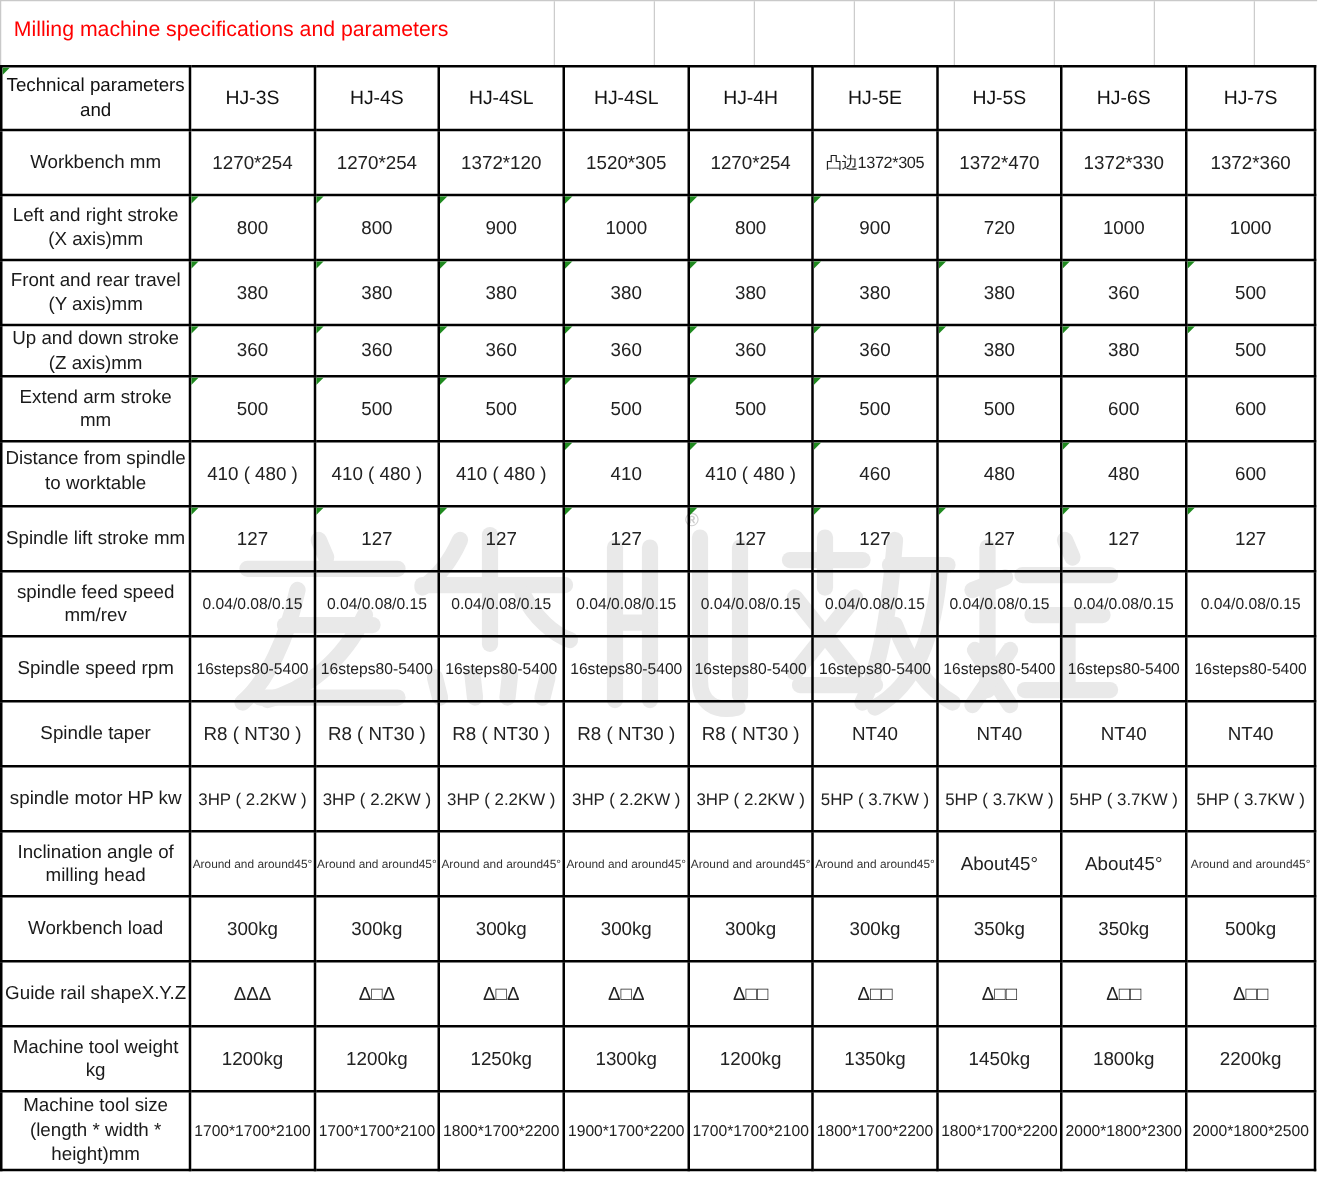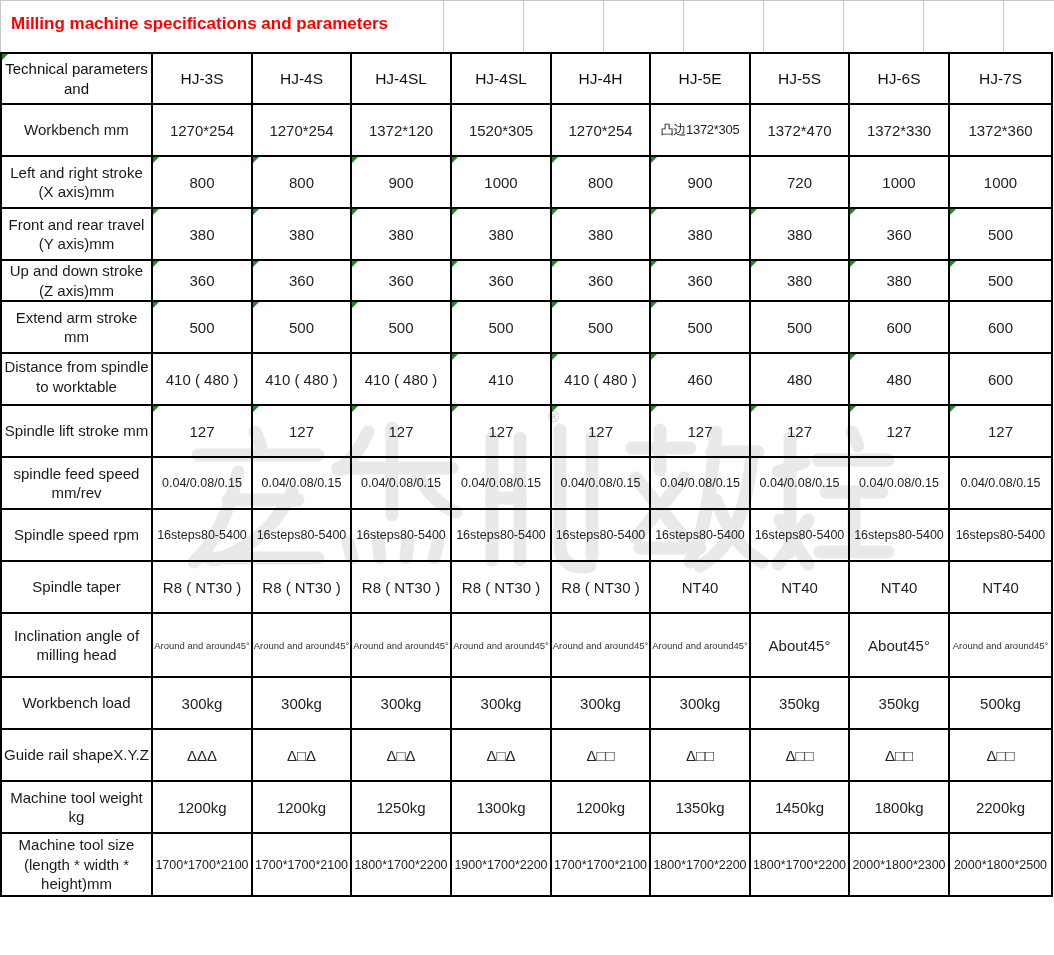--- a/index.html
+++ b/index.html
@@ -14,21 +14,21 @@
   
   .title-row{
     position:absolute;top:0;left:0;width:1054px;height:52px;
     background:#ffffff;
   }
   .title-row .topline{position:absolute;top:0;left:0;width:1054px;height:1px;background:#c9c9c9;}
   .title-row .leftline{position:absolute;top:0;left:0;width:1px;height:52px;background:#c9c9c9;}
   .gridline-v{position:absolute;top:1px;width:1px;height:51px;background:#cccccc;}
   .page-title{
     position:absolute;left:11px;top:14px;
-    font-size:17px;font-weight:bold;color:#ff0000;
+    font-size:17px;font-weight:normal;color:#ff0000;
     letter-spacing:0px;white-space:nowrap;
   }
   
   .watermark{position:absolute;left:0;top:0;pointer-events:none;}
   .registered{
     position:absolute;left:548px;top:408px;
     color:#cfcfcf;font-size:15px;font-weight:bold;
   }
   
   table.spec{
@@ -276,21 +276,33 @@
           <td class="sz-n">R8 ( NT30 )</td>
           <td class="sz-n">R8 ( NT30 )</td>
           <td class="sz-n">R8 ( NT30 )</td>
           <td class="sz-n">R8 ( NT30 )</td>
           <td class="sz-n">R8 ( NT30 )</td>
           <td class="sz-n">NT40</td>
           <td class="sz-n">NT40</td>
           <td class="sz-n">NT40</td>
           <td class="sz-n">NT40</td>
         </tr>
-        <tr style="height: 64px;">
+        <tr style="height: 52px;">
+          <th class="rowlab"><span>spindle motor HP kw</span></th>
+          <td class="sz-m">3HP ( 2.2KW )</td>
+          <td class="sz-m">3HP ( 2.2KW )</td>
+          <td class="sz-m">3HP ( 2.2KW )</td>
+          <td class="sz-m">3HP ( 2.2KW )</td>
+          <td class="sz-m">3HP ( 2.2KW )</td>
+          <td class="sz-m">5HP ( 3.7KW )</td>
+          <td class="sz-m">5HP ( 3.7KW )</td>
+          <td class="sz-m">5HP ( 3.7KW )</td>
+          <td class="sz-m">5HP ( 3.7KW )</td>
+        </tr>
+        <tr style="height: 52px;">
           <th class="rowlab"><span>Inclination angle of milling head</span></th>
           <td class="sz-xs">Around and around45°</td>
           <td class="sz-xs">Around and around45°</td>
           <td class="sz-xs">Around and around45°</td>
           <td class="sz-xs">Around and around45°</td>
           <td class="sz-xs">Around and around45°</td>
           <td class="sz-xs">Around and around45°</td>
           <td class="sz-n">About45°</td>
           <td class="sz-n">About45°</td>
           <td class="sz-xs">Around and around45°</td>

